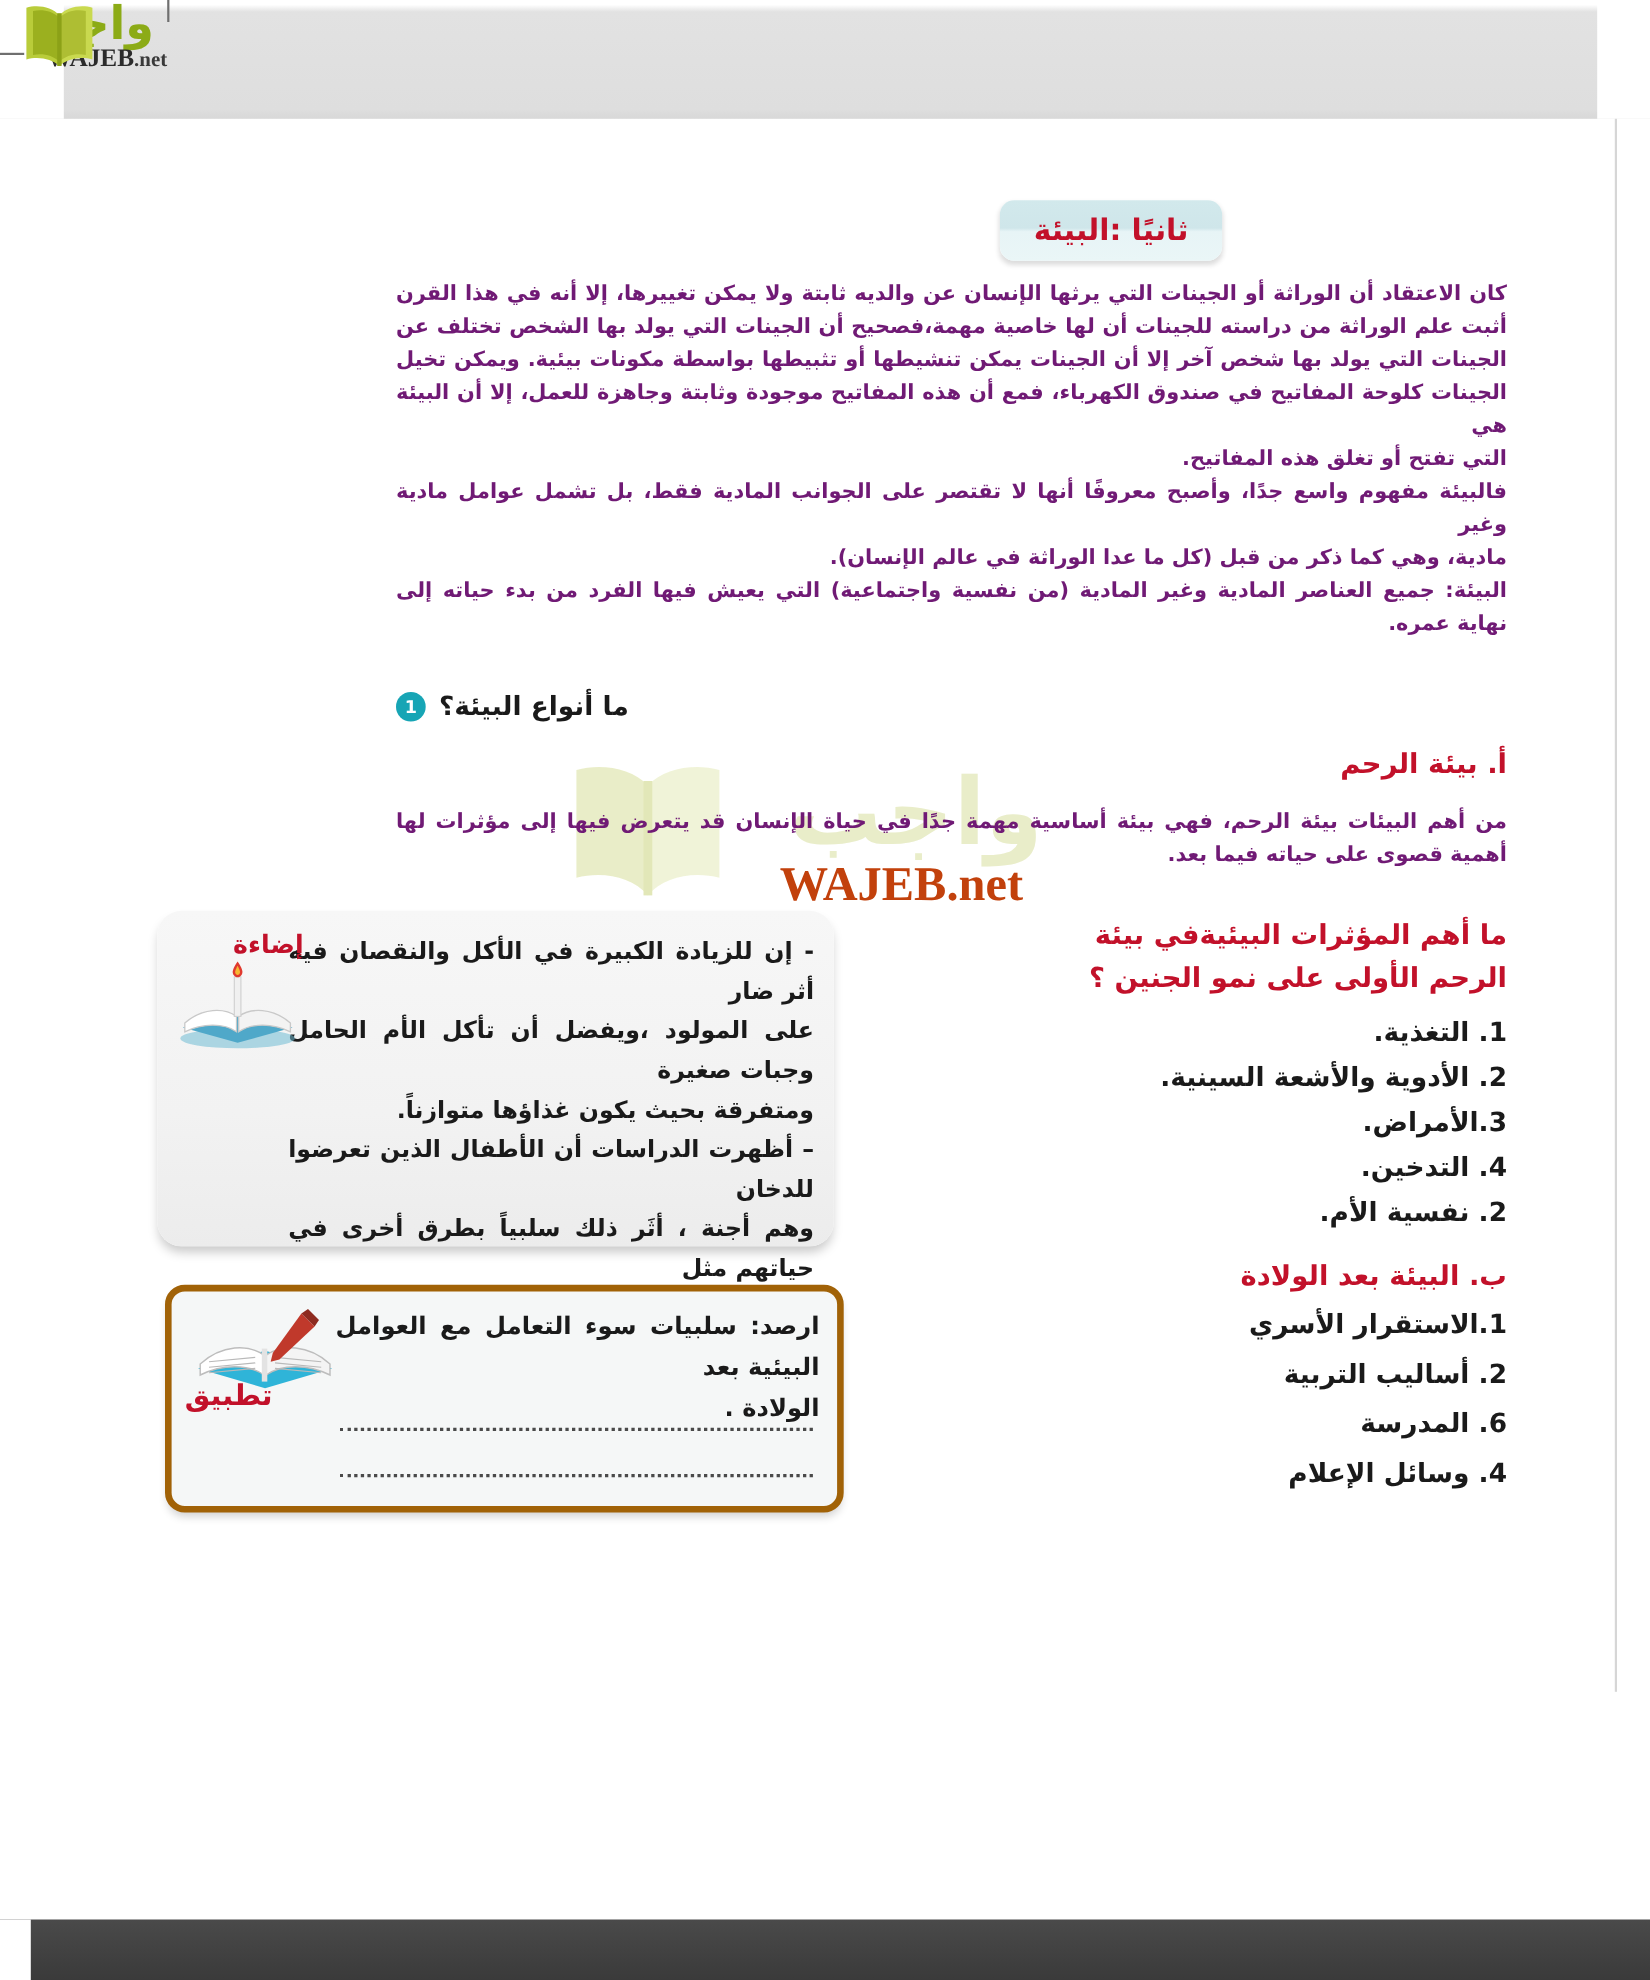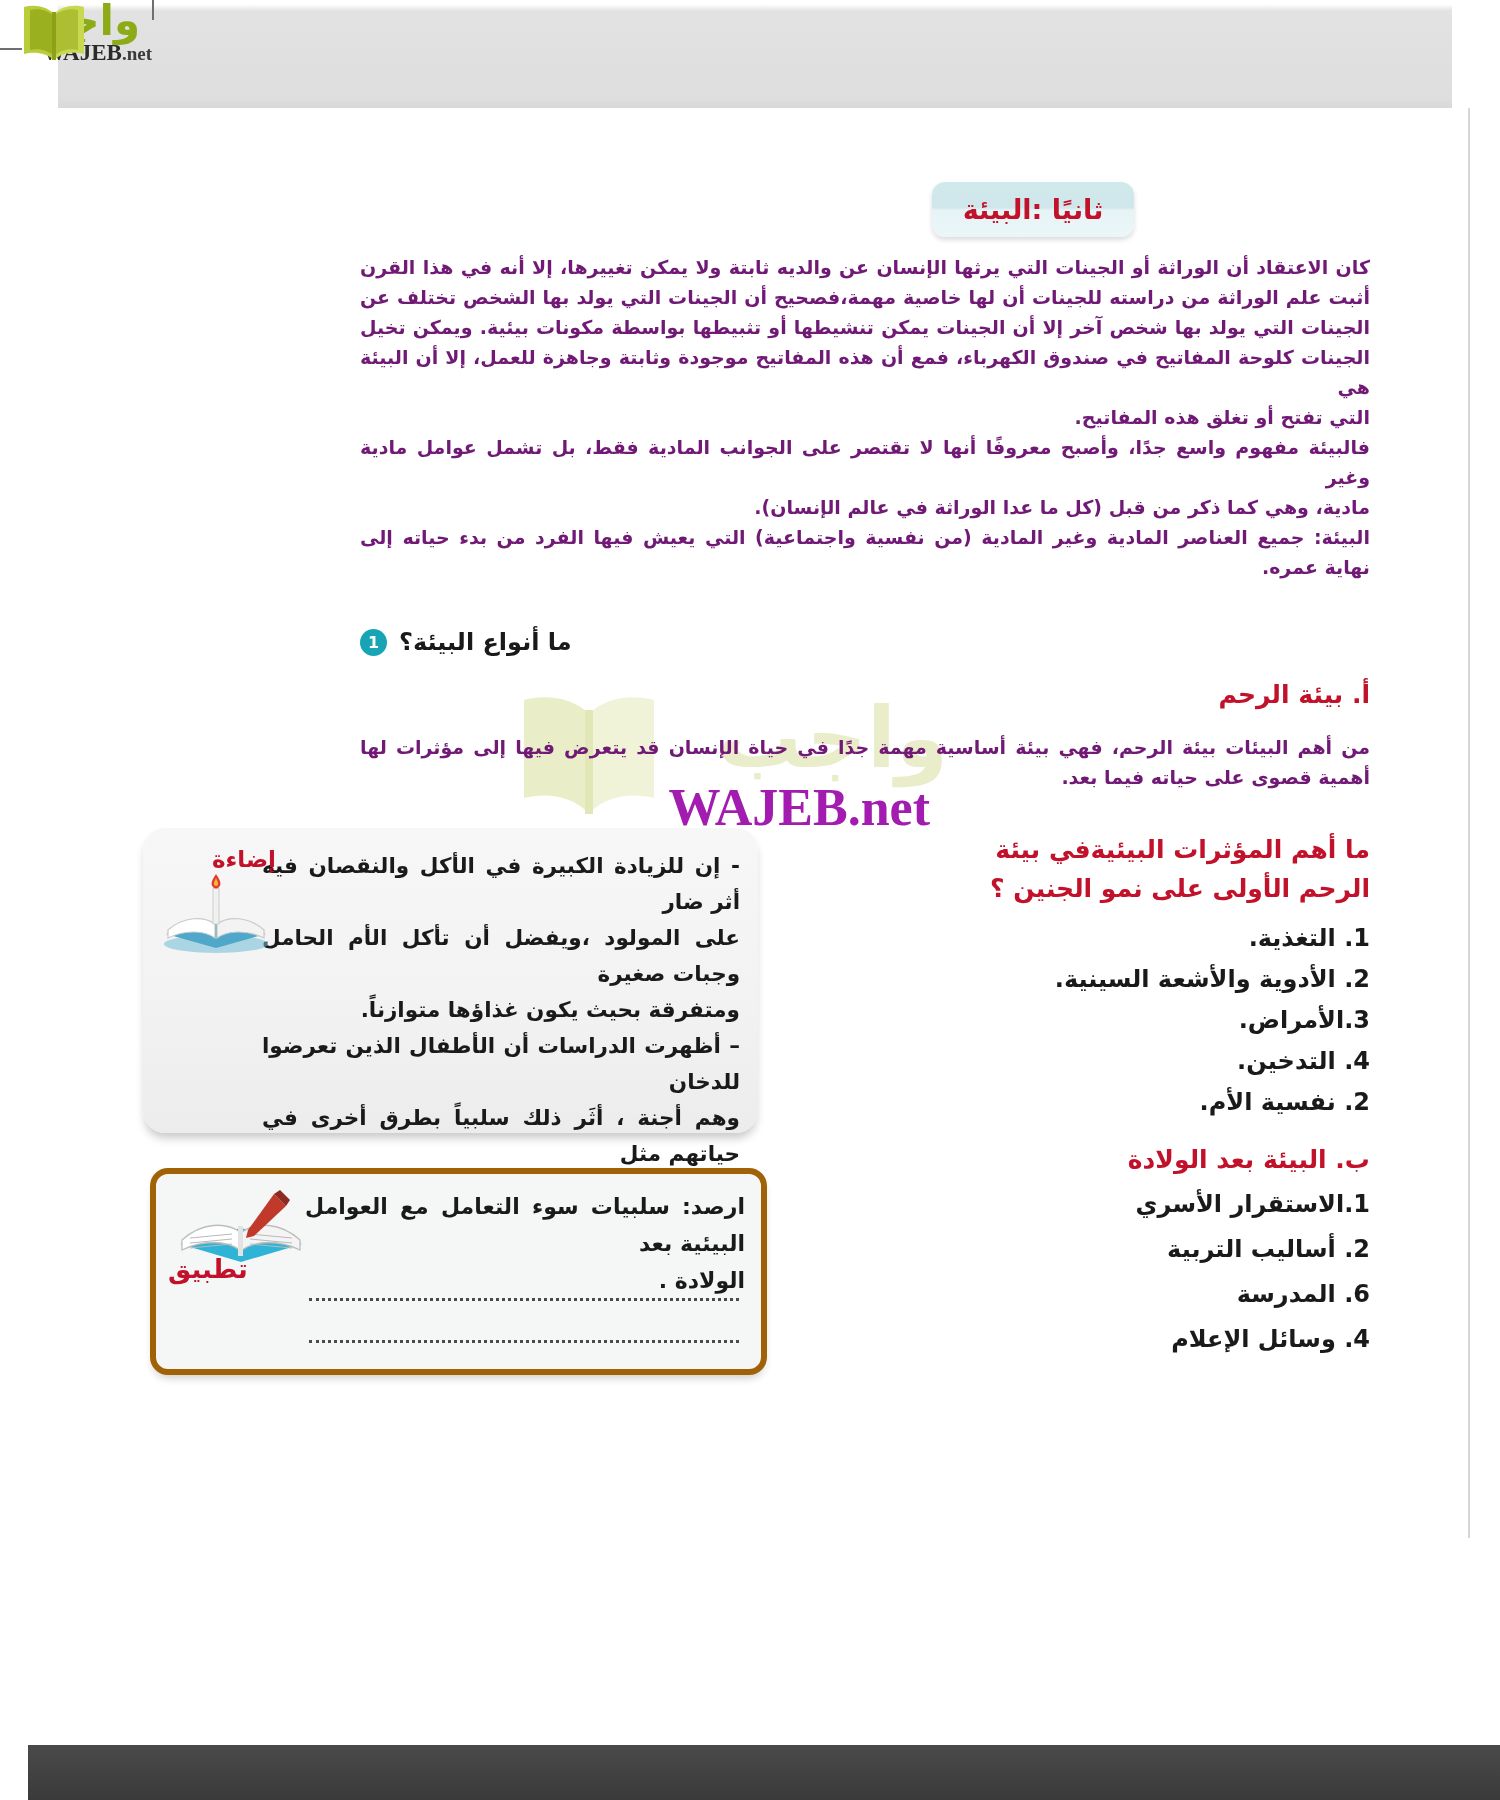--- a/index.html
+++ b/index.html
@@ -38,21 +38,21 @@
   .right-rule{position:absolute;right:30px;top:108px;width:2px;height:1430px;background:#d6d6d6;}
 
   
   .bottom-grey{position:absolute;left:0;bottom:0;width:1500px;height:55px;
     background:linear-gradient(180deg,#4a4a4a 0%,#3a3a3a 100%);}
   .bottom-white-strip{position:absolute;left:0;bottom:55px;width:1500px;height:10px;background:#fff;}
   .bottom-left-white{position:absolute;left:0;bottom:0;width:28px;height:55px;background:#fff;}
 
   
   .title-badge{
-    position:absolute;right:366px;top:182px;width:202px;height:55px;
+    position:absolute;right:389px;top:182px;width:202px;height:55px;
     border-radius:13px;
     background:linear-gradient(180deg,#d2e9ec 0%,#cfe6ea 46%,#e7f4f6 52%,#eaf6f7 100%);
     box-shadow:0 3px 5px rgba(0,0,0,.14);
     display:flex;align-items:center;justify-content:center;
   }
   .title-badge span{
     font-size:27px;font-weight:bold;color:#c2112a;letter-spacing:-.5px;
   }
 
   
@@ -135,22 +135,22 @@
   
   .wm{
     position:absolute;left:518px;top:700px;width:430px;height:190px;
     pointer-events:none;z-index:5;opacity:1;
   }
   .wm-ar{
     position:absolute;right:0;top:-4px;font-size:84px;font-weight:bold;
     color:#e9edc9;letter-spacing:-2px;line-height:1;
   }
   .wm-en{
-    position:absolute;right:18px;top:78px;font-size:52px;font-weight:bold;
-    color:#a21caf;font-family:"Liberation Serif",serif;
+    position:absolute;right:18px;top:78px;font-size:44px;font-weight:bold;
+    color:#c2410c;font-family:"Liberation Serif",serif;
   }
   .wm-book{position:absolute;left:-4px;top:-10px;width:150px;height:132px;opacity:.85;}
   .content-layer{position:relative;z-index:8;}
 </style>
 </head>
 <body>
 
 <div class="page">
 
   <div class="topbar"></div>

